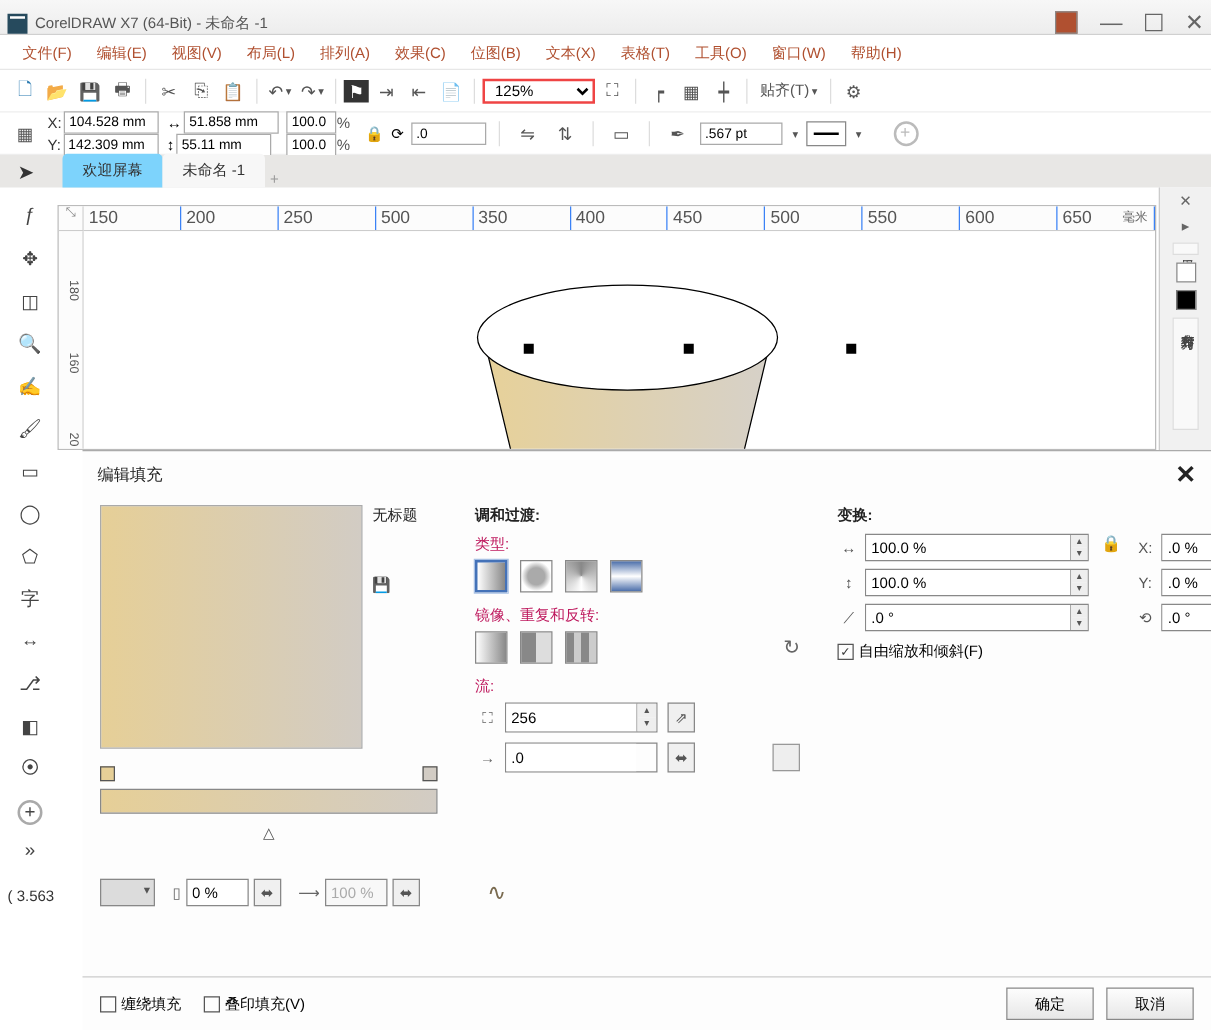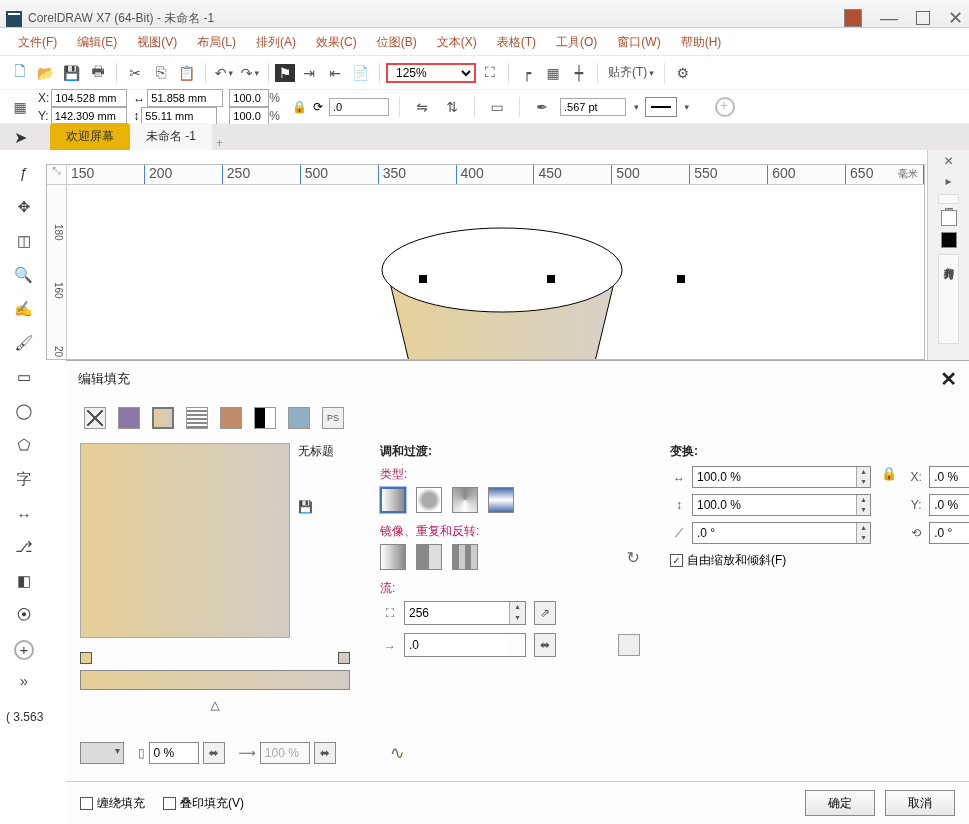--- a/index.html
+++ b/index.html
@@ -38,21 +38,21 @@
 .lock-ico::before{content:"🔒";font-size:12px;}
 .angle-input{width:60px;}
 .pt-box{width:66px;}
 .line-style{width:32px;height:20px;border:1px solid #888;display:flex;align-items:center;justify-content:center;}
 .line-style::before{content:"";width:20px;border-top:2px solid #000;}
 .plus-circle{width:20px;height:20px;border:2px solid #bbb;border-radius:50%;position:relative;margin-left:20px;}
 .plus-circle::before{content:"+";position:absolute;left:3px;top:-2px;color:#bbb;font-size:14px;}
 
 
 .doctabs{height:26px;background:#e8e7e5;display:flex;align-items:end;padding-left:50px;position:relative;}
-.doctab{padding:5px 16px;background:#eab308;border-radius:4px 4px 0 0;color:#333;}
+.doctab{padding:5px 16px;background:#7dd3fc;border-radius:4px 4px 0 0;color:#333;}
 .doctab.active{background:#f7f7f7;}
 .addtab{margin-left:4px;color:#999;}
 .pick-arrow{position:absolute;left:14px;top:4px;font-size:16px;color:#333;}
 
 
 .canvas-wrap{position:absolute;left:46px;top:164px;right:44px;height:196px;background:#fff;border:1px solid #bbb;overflow:hidden;}
 .ruler-h{position:absolute;top:0;left:20px;right:0;height:20px;background:#fcfcfc;border-bottom:1px solid #ccc;display:flex;}
 .rh-tick{position:relative;width:80px;font-size:14px;color:#555;padding-left:4px;border-right:1px solid #3b82f6;}
 .rh-unit{position:absolute;right:6px;top:2px;font-size:10px;color:#666;}
 .ruler-v{position:absolute;left:0;top:20px;bottom:0;width:20px;background:#fcfcfc;border-right:1px solid #ccc;display:flex;flex-direction:column;}
@@ -342,30 +342,20 @@
 </div>
 
 <div class="status">( 3.563</div>
 
 <div class="dialog">
   <div class="dlg-head">
     <span class="dlg-title">编辑填充</span>
     <span class="dlg-close">✕</span>
   </div>
   <div class="dlg-body">
-    <div class="fill-tabs">
-      <span class="fill-tab none"></span>
-      <span class="fill-tab solid"></span>
-      <span class="fill-tab grad"></span>
-      <span class="fill-tab patt"></span>
-      <span class="fill-tab txt"></span>
-      <span class="fill-tab twocolor"></span>
-      <span class="fill-tab bmp"></span>
-      <span class="fill-tab ps">PS</span>
-    </div>
 
     <div class="dlg-cols">
 
       <div class="col-preview">
         <div class="pv-side">
           <div class="preview-box"></div>
           <div>
             <div class="preview-label">无标题</div>
             <div class="pv-icons">
               <span>💾</span>

